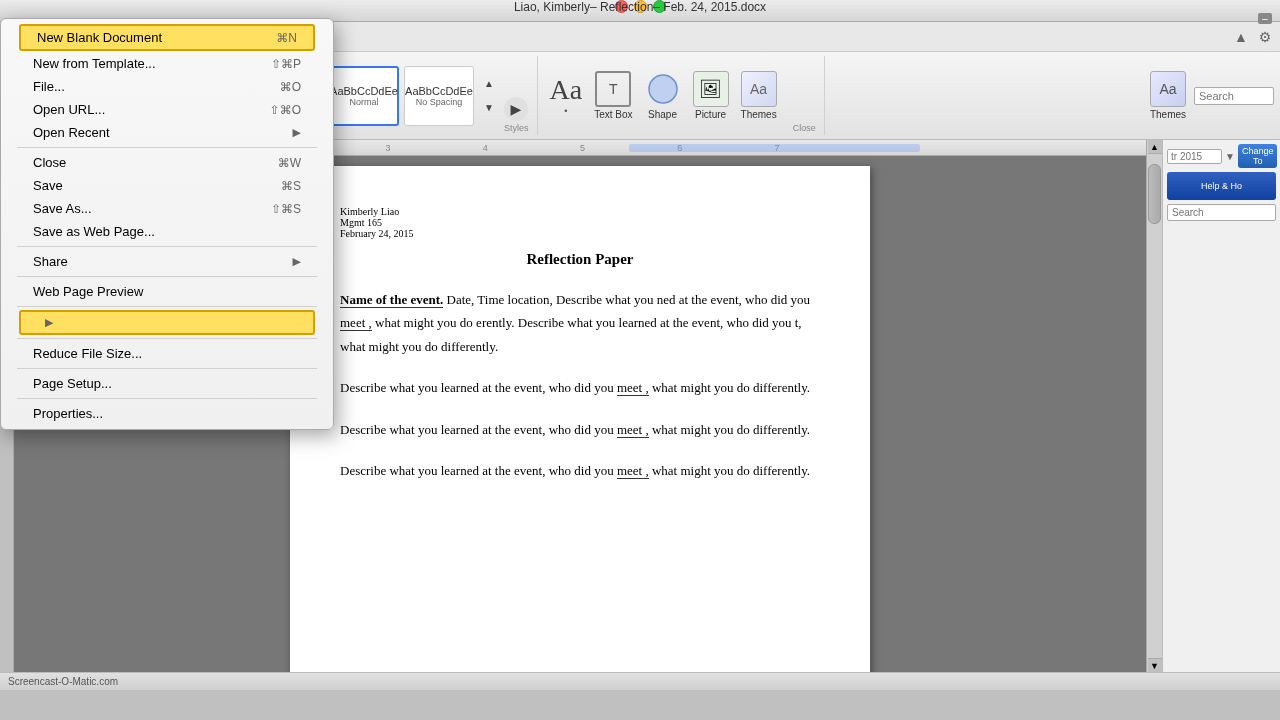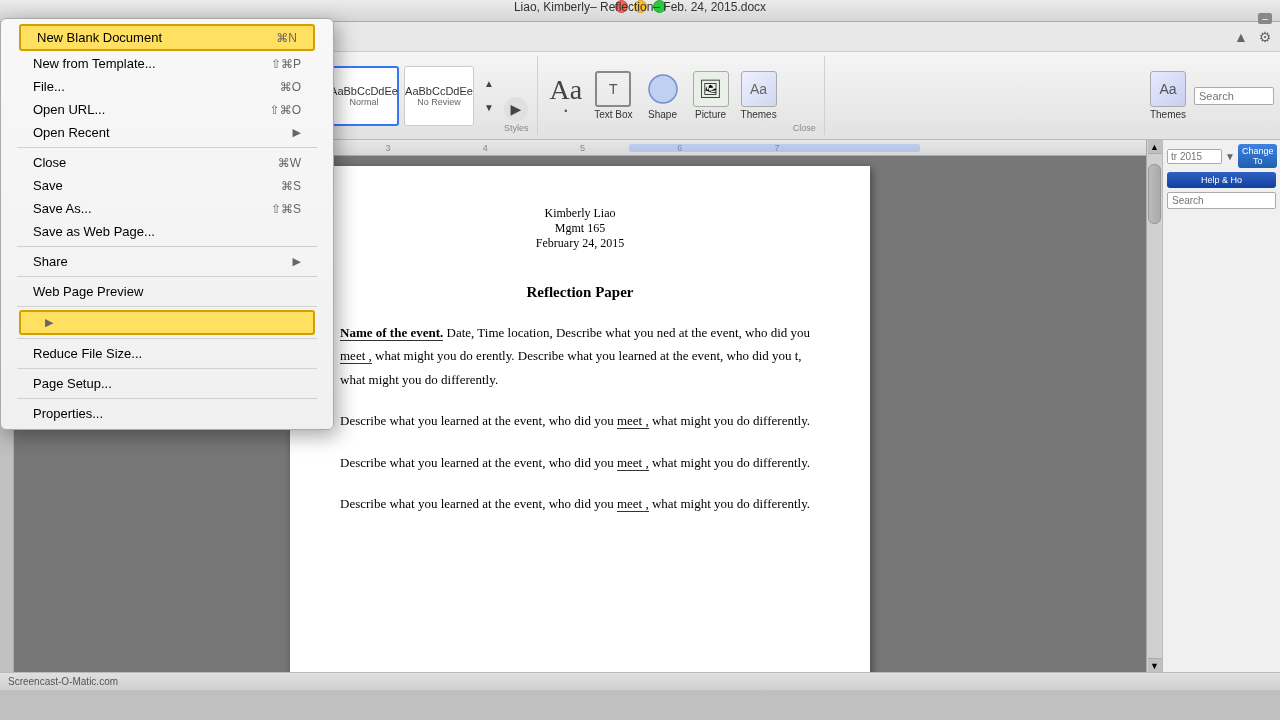--- a/index.html
+++ b/index.html
@@ -89,23 +89,23 @@
       width: 580px;
       min-height: 600px;
       box-shadow: 2px 2px 8px rgba(0,0,0,0.4);
       padding: 40px 50px;
       font-family: 'Times New Roman', Times, serif;
       font-size: 13px;
       position: relative;
     }
 
     .doc-header {
-      text-align: center;
-      margin-bottom: 33px;
-      font-size: 12px;
+      text-align: left;
+      margin-bottom: 12px;
+      font-size: 10px;
     }
     .doc-title {
       text-align: center;
       font-size: 15px;
       font-weight: bold;
       margin-bottom: 20px;
     }
     .doc-paragraph {
       margin-bottom: 18px;
       line-height: 1.8;
@@ -314,21 +314,21 @@
       </div>
 
       <div class="ribbon-group" style="flex-direction:row;align-items:center;min-width:200px;">
         <div style="display:flex;flex-direction:row;gap:3px;align-items:center;">
           <div class="style-box style-box-active">
             <span class="style-box-text">AaBbCcDdEe</span>
             <span class="style-box-label">Normal</span>
           </div>
           <div class="style-box">
             <span class="style-box-text">AaBbCcDdEe</span>
-            <span class="style-box-label">No Review</span>
+            <span class="style-box-label">No Spacing</span>
           </div>
           <div style="display:flex;flex-direction:column;gap:2px;">
             <span class="ribbon-small-btn" style="font-size:10px;">▲</span>
             <span class="ribbon-small-btn" style="font-size:10px;">▼</span>
           </div>
         </div>
         <div style="display:flex;flex-direction:column;margin-top:auto;width:100%;margin-left:4px;">
           <span class="ribbon-small-btn" style="width:24px;height:24px;background:#e0e0e0;border-radius:50%;display:flex;align-items:center;justify-content:center;font-size:14px;">▶</span>
           <span class="ribbon-group-label">Styles</span>
         </div>
@@ -437,21 +437,21 @@
       </div>
       <div style="width:14px;height:14px;background:#c0c0c0;border-top:1px solid #aaa;display:flex;align-items:center;justify-content:center;cursor:pointer;font-size:9px;">▼</div>
     </div>
 
     <div style="width:118px;background:#f0f0f0;border-left:1px solid #bbb;display:flex;flex-direction:column;padding:4px;">
       <div style="display:flex;align-items:center;gap:3px;margin-bottom:4px;">
         <input type="text" value="" style="width: 55px; font-size: 10px; border: 1px solid rgb(170, 170, 170); padding: 1px 3px; border-radius: 2px;" placeholder="tr 2015">
         <span style="font-size:10px;color:#666;cursor:pointer;">▼</span>
         <button style="background:linear-gradient(to bottom,#4080e0,#2060b0);color:white;font-size:9px;padding:2px 4px;border:none;border-radius:3px;cursor:pointer;">Change To</button>
       </div>
-      <div style="background:linear-gradient(to bottom,#3060c0,#1040a0);color:white;font-size:9px;padding:3px 5px;border-radius:3px;cursor:pointer;text-align:center;margin-bottom:4px;">
+      <div style="background:linear-gradient(to bottom,#3060c0,#1040a0);color:white;font-size:9px;padding:9px 5px;border-radius:3px;cursor:pointer;text-align:center;margin-bottom:4px;">
         <span>Help &amp; Ho</span>
       </div>
       <input type="text" style="width: 100%; font-size: 10px; border: 1px solid rgb(170, 170, 170); padding: 2px 4px; border-radius: 2px;" placeholder="Search">
     </div>
   </div>
 
   <div style="height:18px;background:linear-gradient(to bottom,#e0e0e0,#d0d0d0);border-top:1px solid #bbb;display:flex;align-items:center;padding:0 8px;font-size:10px;color:#555;">
     <span>Screencast-O-Matic.com</span>
   </div>
 

